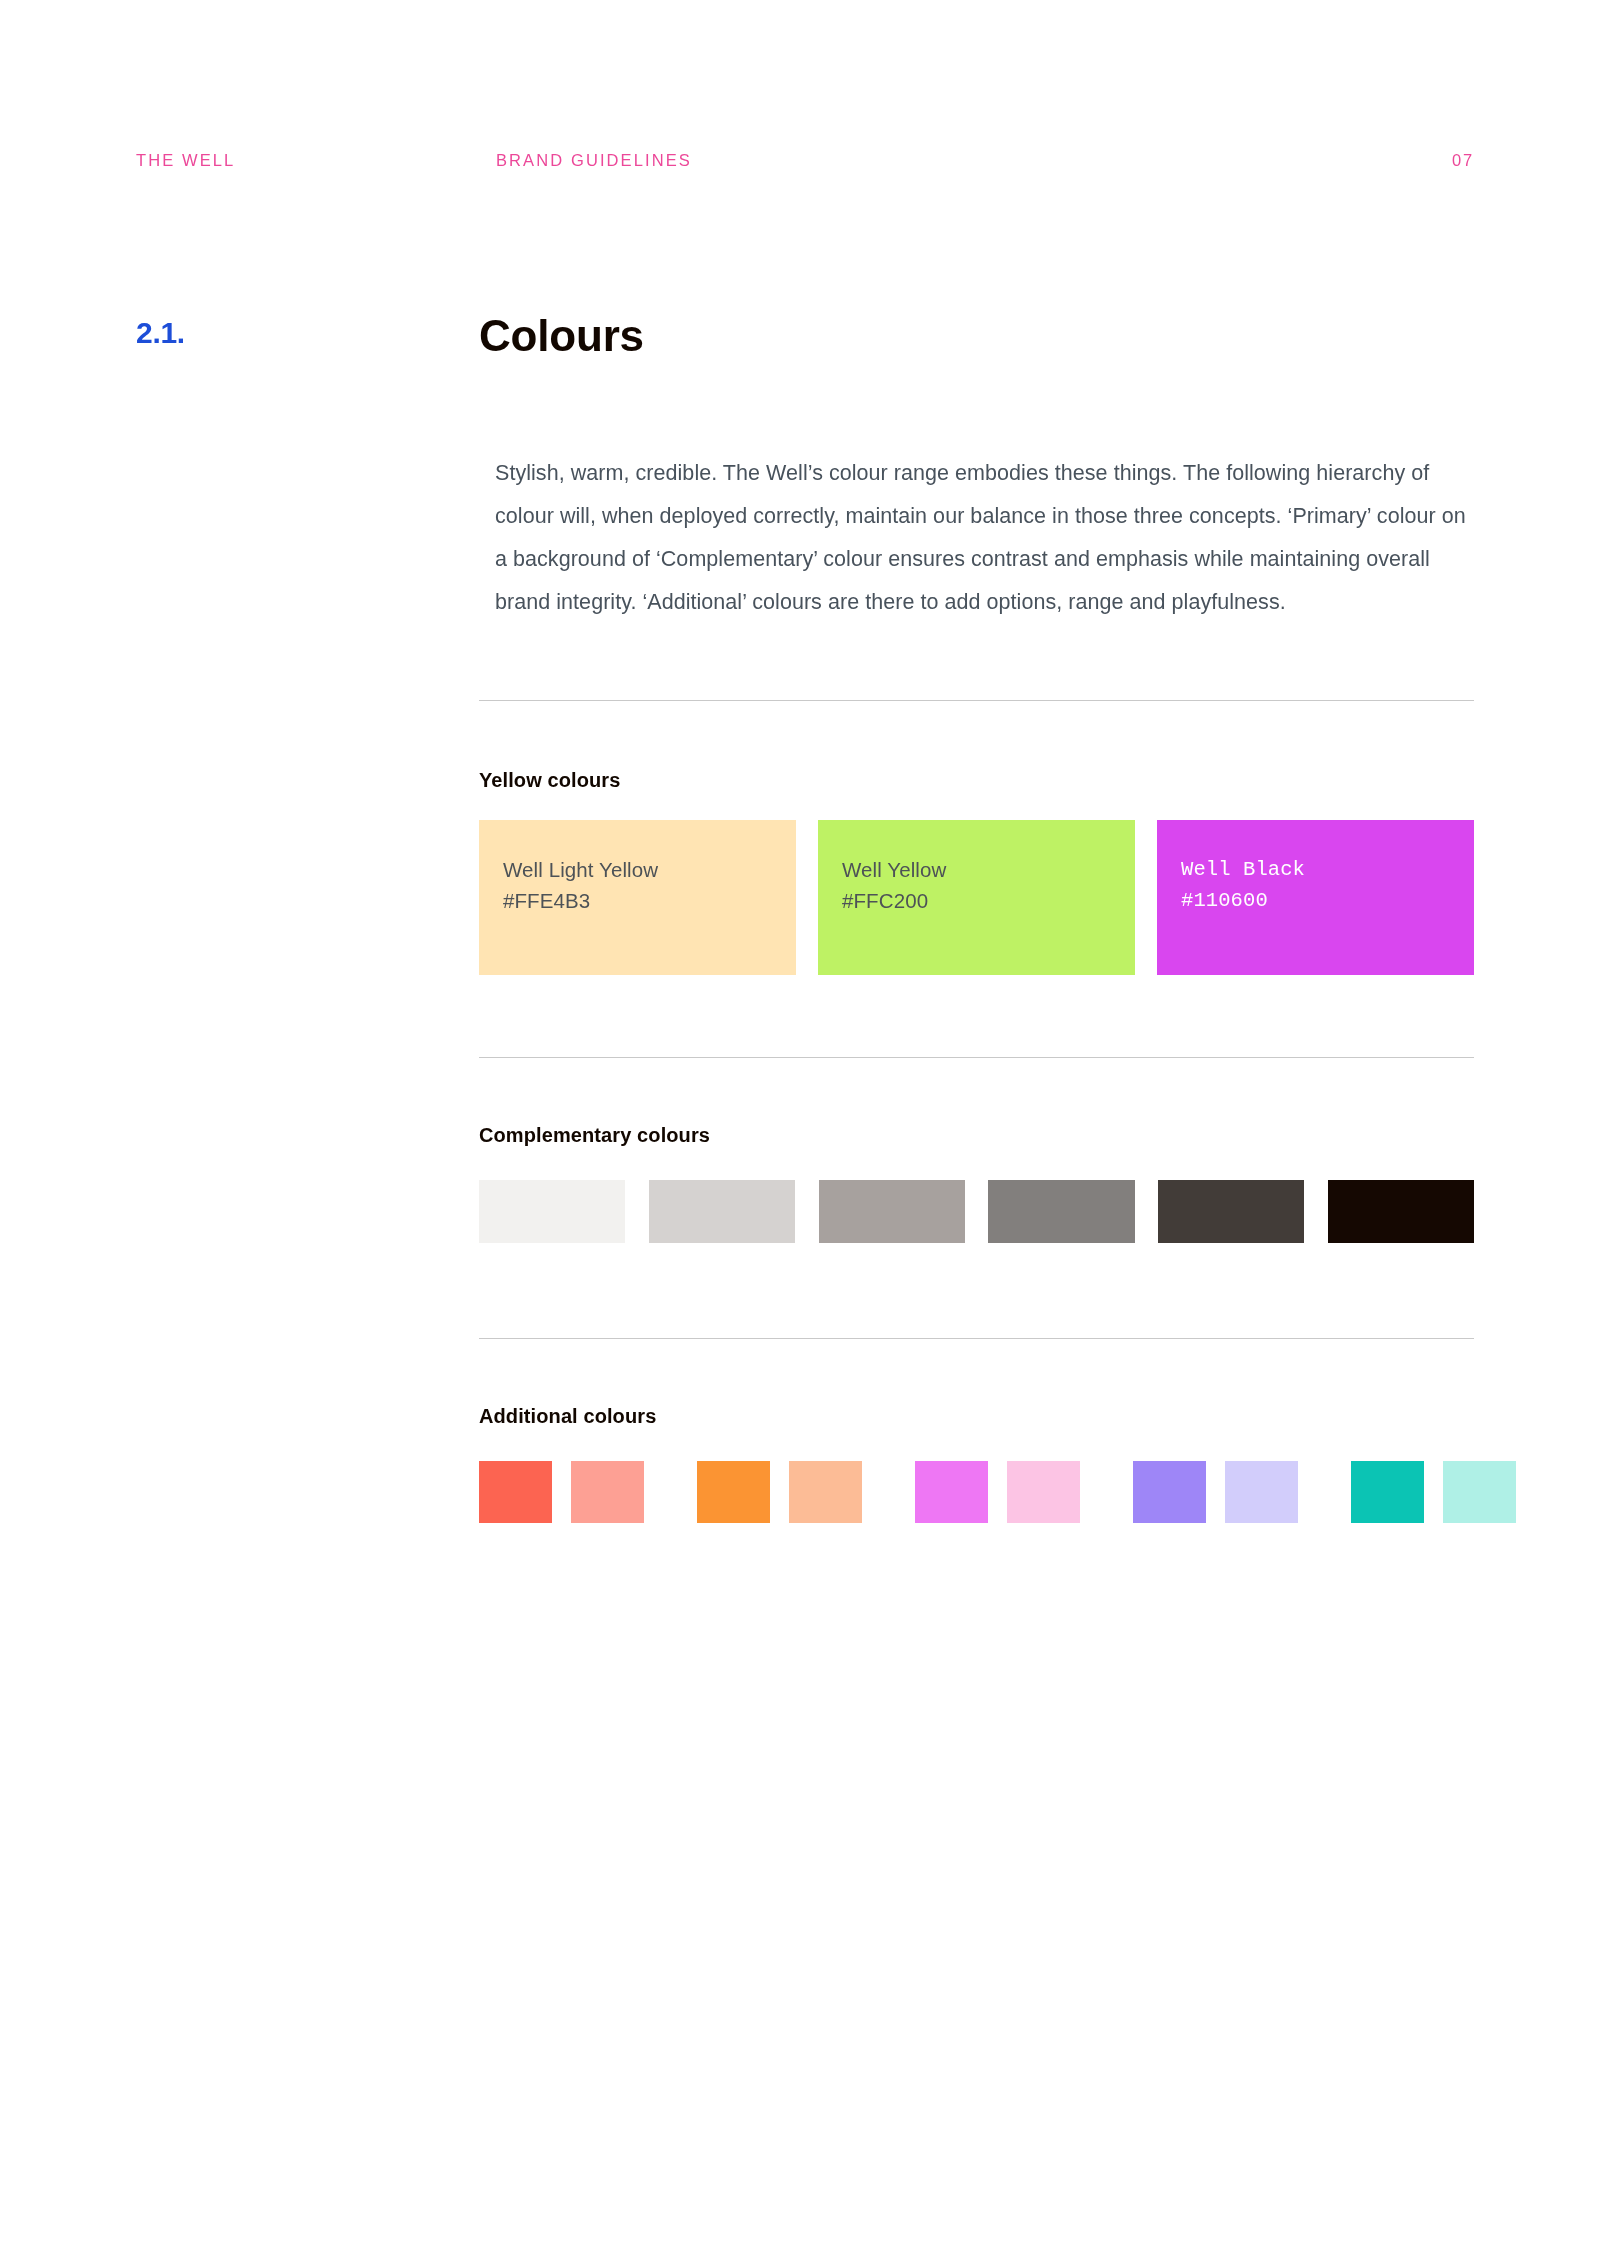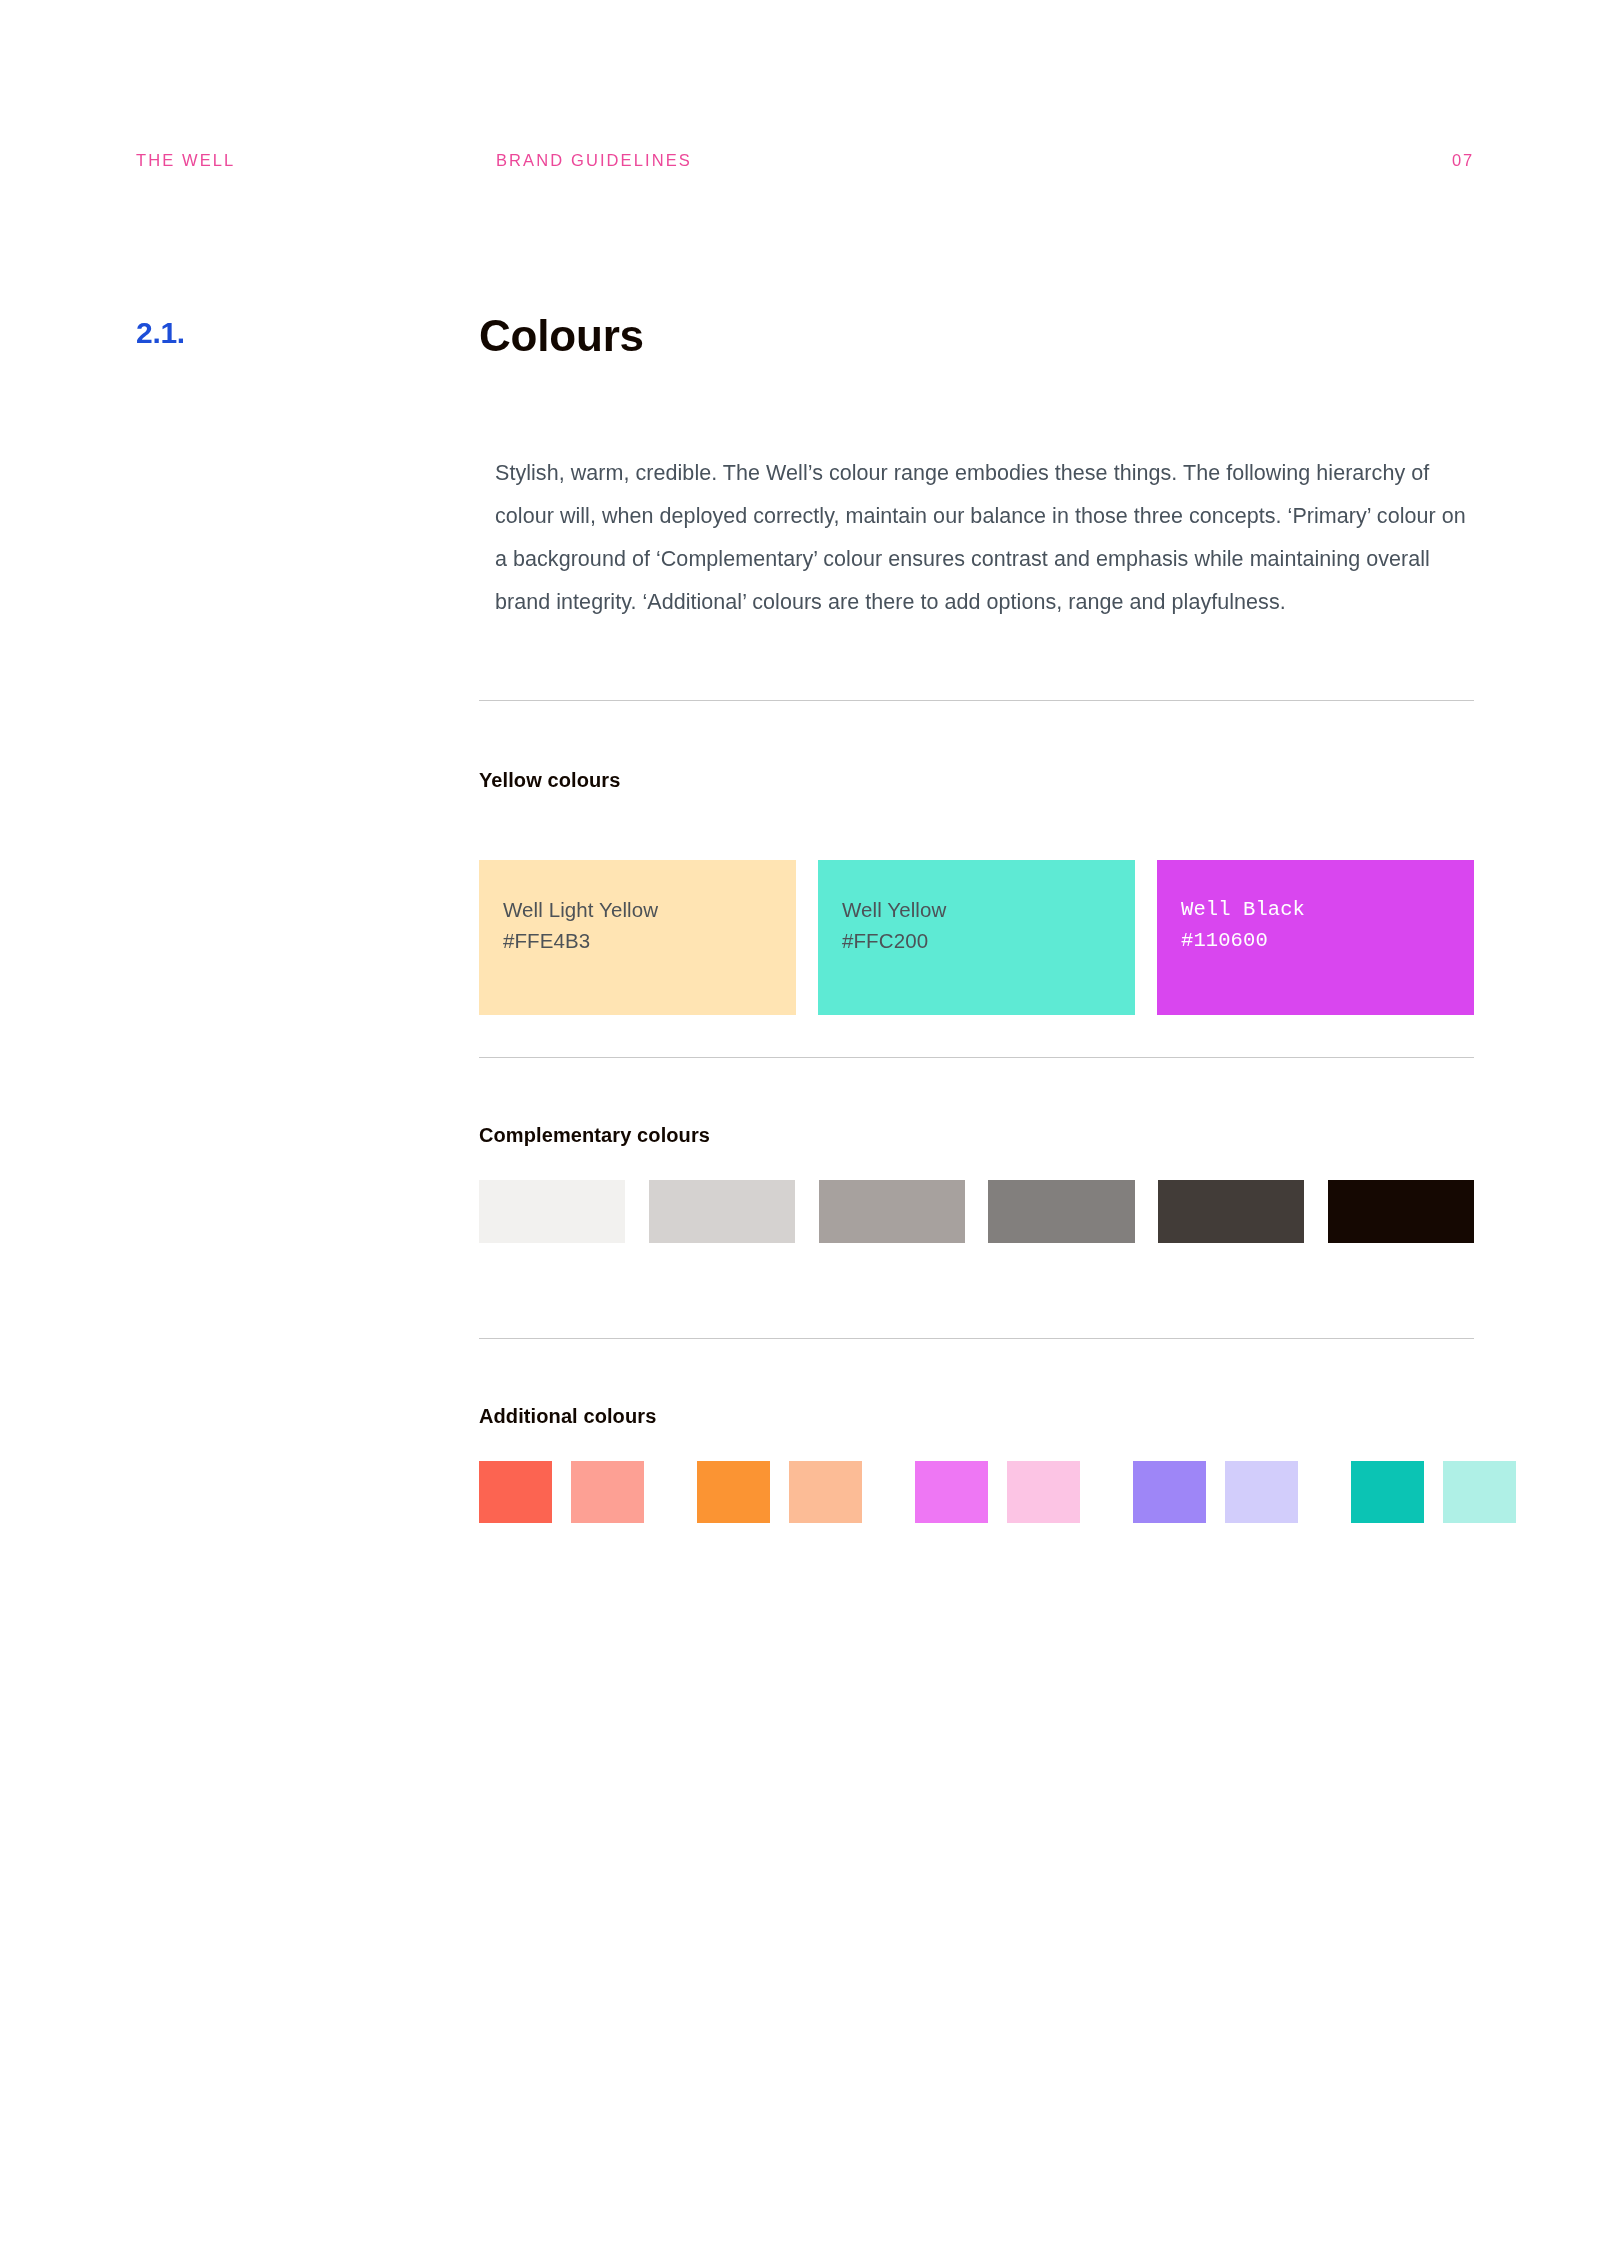--- a/index.html
+++ b/index.html
@@ -128,21 +128,20 @@
     top: 820px;
     width: 995px;
     display: flex;
     gap: 22px;
   }
   .primary-swatch {
     flex: 1 1 0;
     height: 155px;
     box-sizing: border-box;
     padding: 34px 0 0 24px;
-    margin-top: 40px;
   }
   .primary-name,
   .primary-hex {
     display: block;
     font-size: 20.5px;
     font-weight: 400;
     line-height: 31px;
     letter-spacing: 0.1px;
     white-space: nowrap;
   }
@@ -200,21 +199,21 @@
 
     <div class="rule rule-1"></div>
 
     <h2 class="group-title group-title-primary">Yellow colours</h2>
 
     <div class="primary-row">
       <div class="primary-swatch" id="primary-0" style="background-color: rgb(255, 228, 179); color: rgb(77, 82, 87);">
         <span class="primary-name">Well Light Yellow</span>
         <span class="primary-hex">#FFE4B3</span>
       </div>
-      <div class="primary-swatch" id="primary-1" style="background-color: #5eead4; color: rgb(77, 82, 87);">
+      <div class="primary-swatch" id="primary-1" style="background-color: #bef264; color: rgb(77, 82, 87);">
         <span class="primary-name">Well Yellow</span>
         <span class="primary-hex">#FFC200</span>
       </div>
       <div class="primary-swatch" id="primary-2" style="background-color: #d946ef; color: rgb(255, 255, 255); font-family: Liberation Mono, monospace;">
         <span class="primary-name">Well Black</span>
         <span class="primary-hex">#110600</span>
       </div>
     </div>
 
     <div class="rule rule-2"></div>

